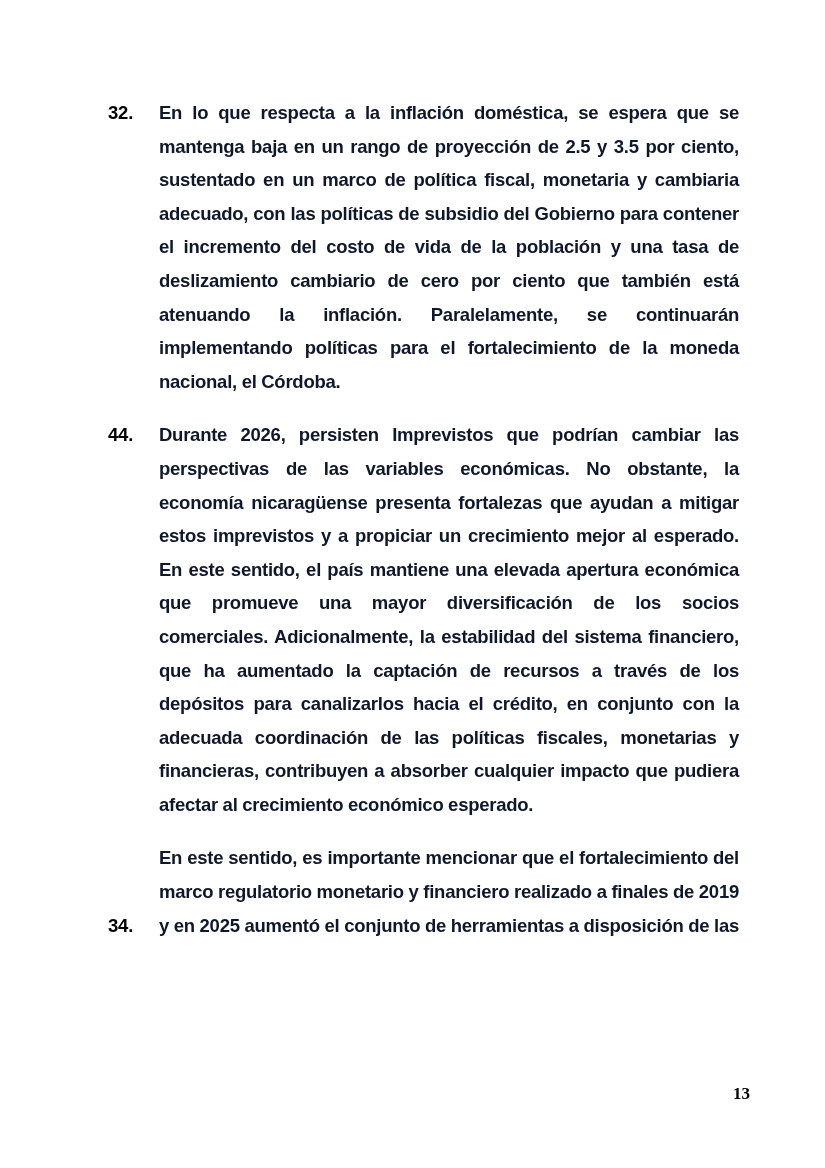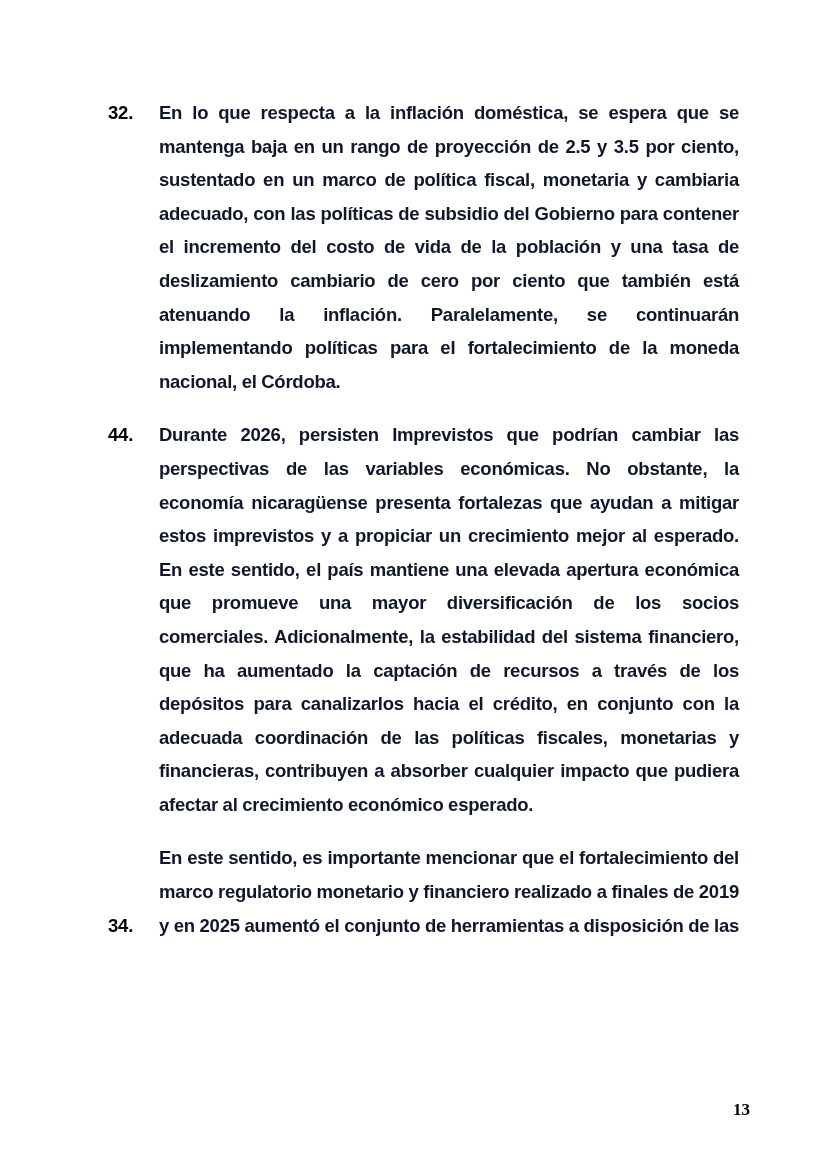--- a/index.html
+++ b/index.html
@@ -53,21 +53,21 @@
     word-spacing: -0.2px;
     hyphens: none;
   }
   
   .para-body.justify-last {
     text-align-last: justify;
   }
   .page-number {
     position: absolute;
     right: 86px;
-    bottom: 48px;
+    bottom: 64px;
     font-family: "Liberation Serif", "DejaVu Serif", serif;
     font-weight: bold;
     font-size: 17px;
     line-height: 20px;
     color: #000000;
   }
 </style>
 </head>
 <body>
 

